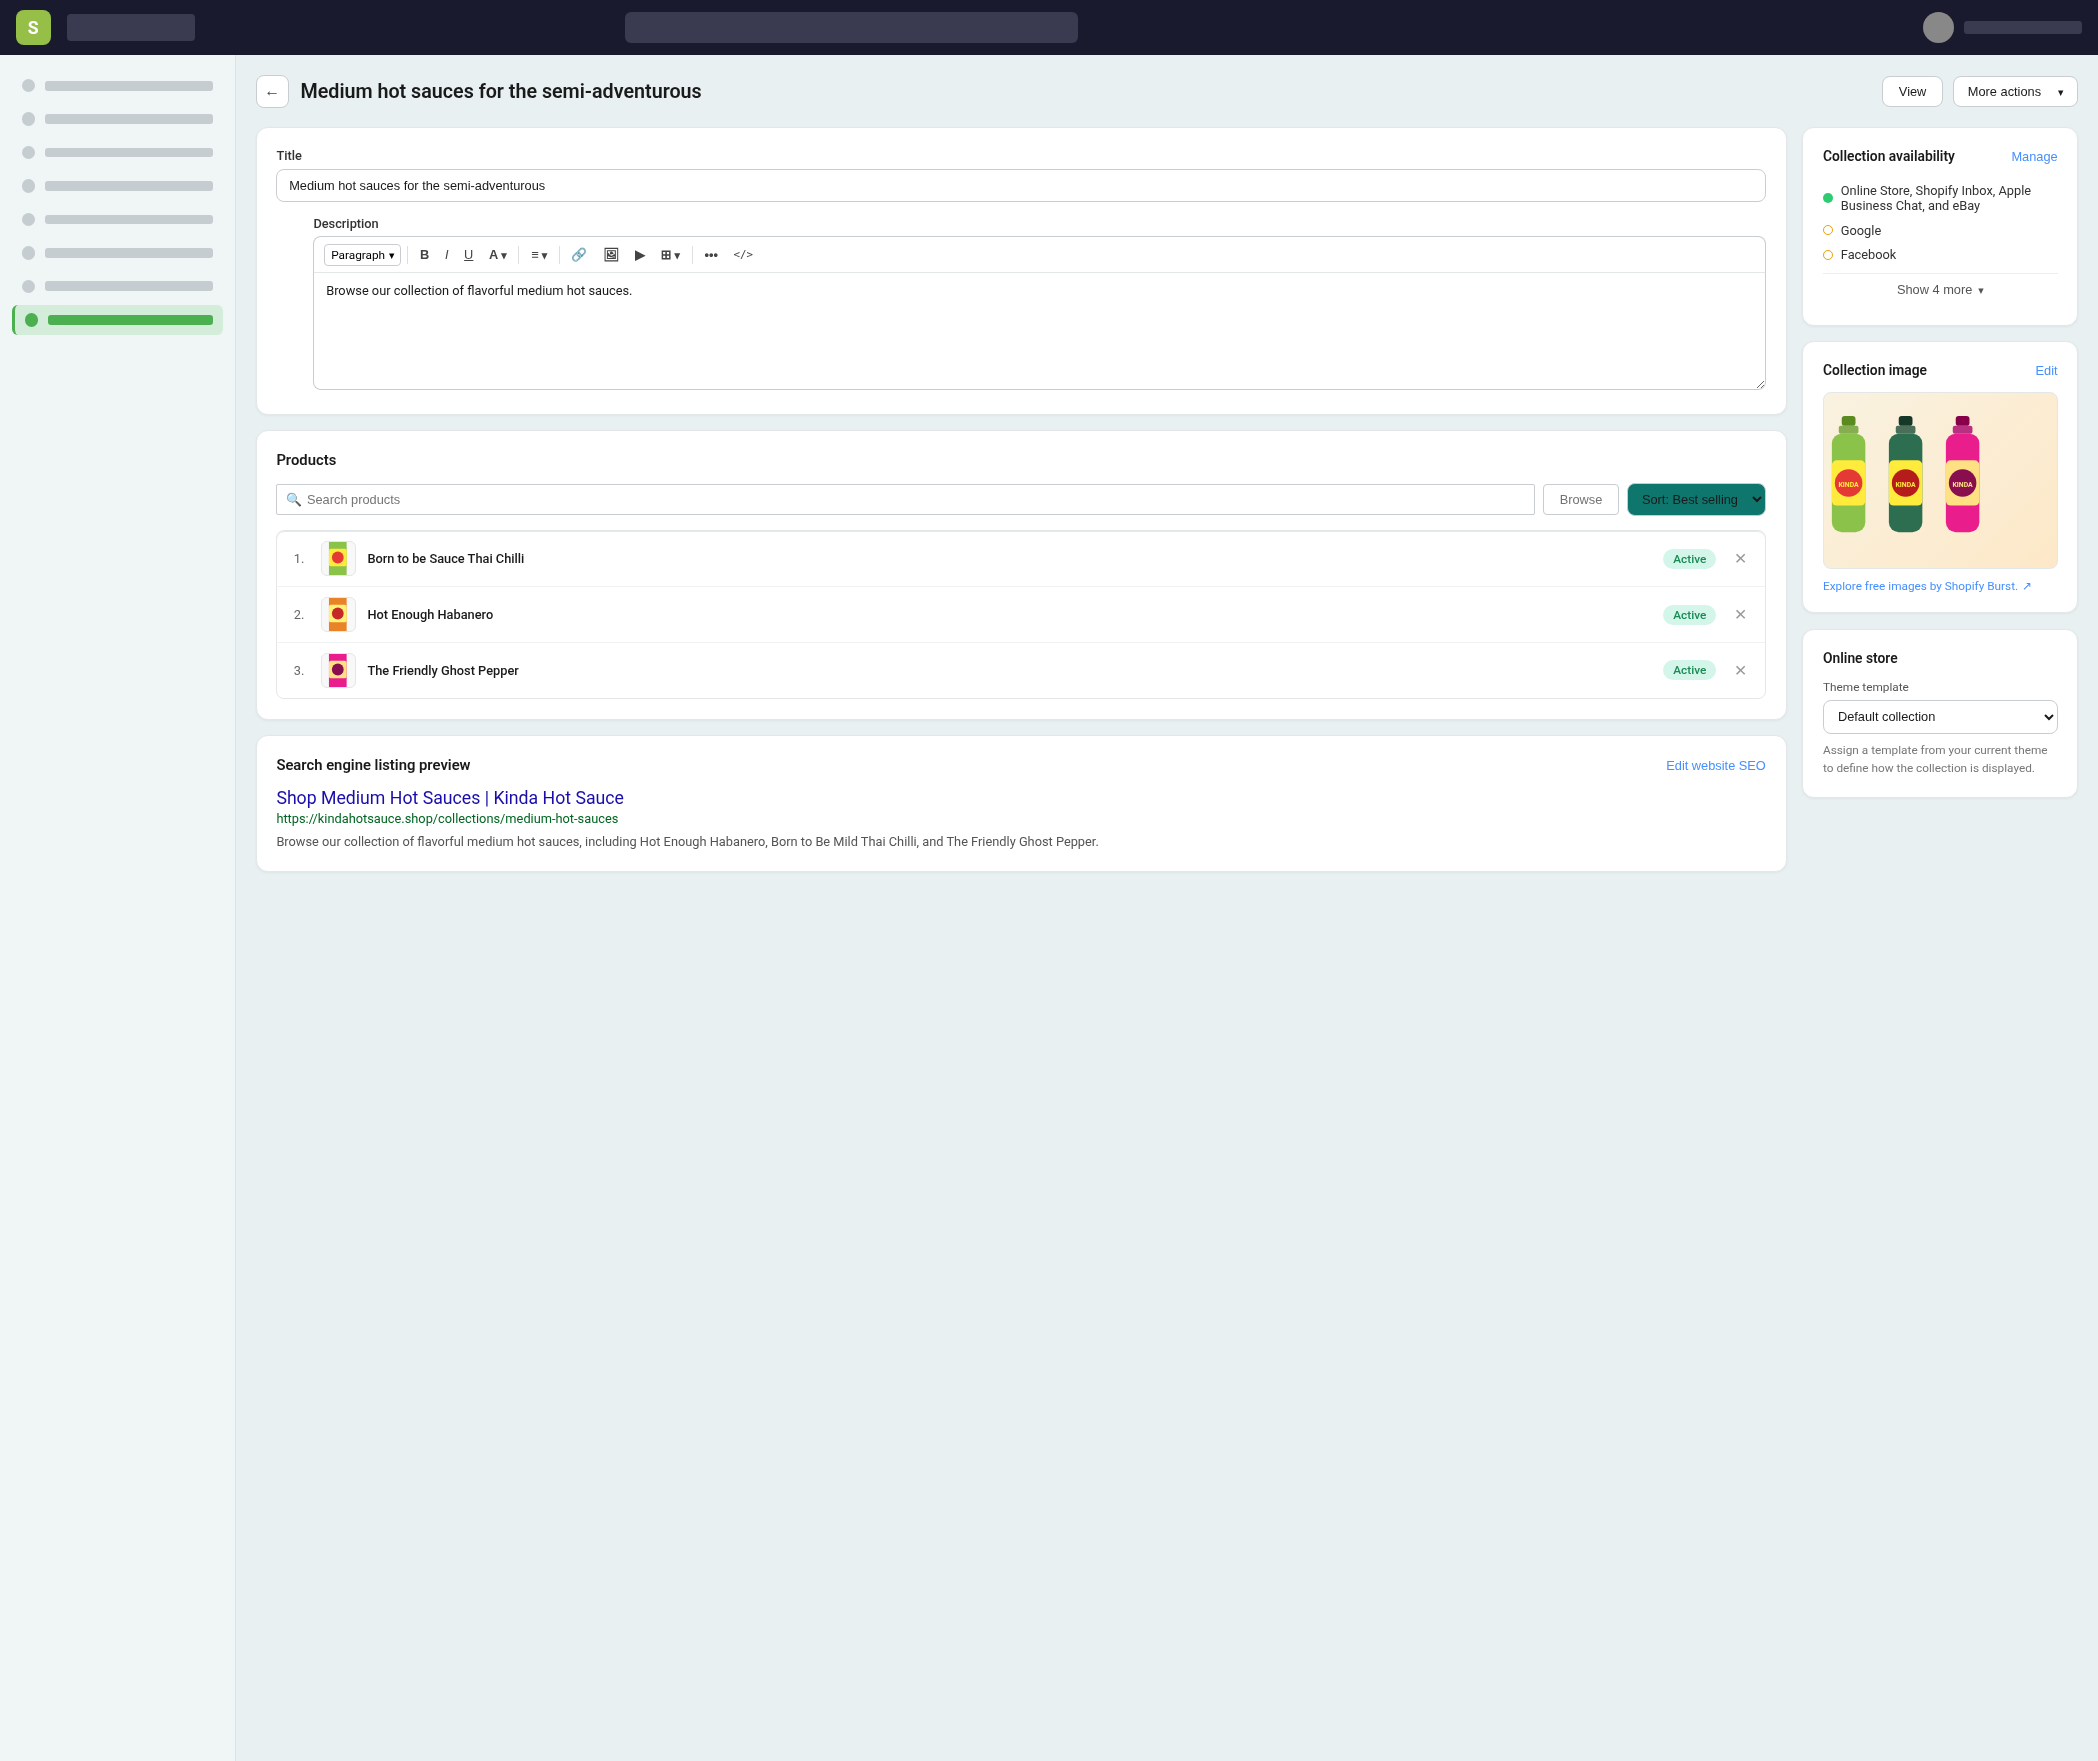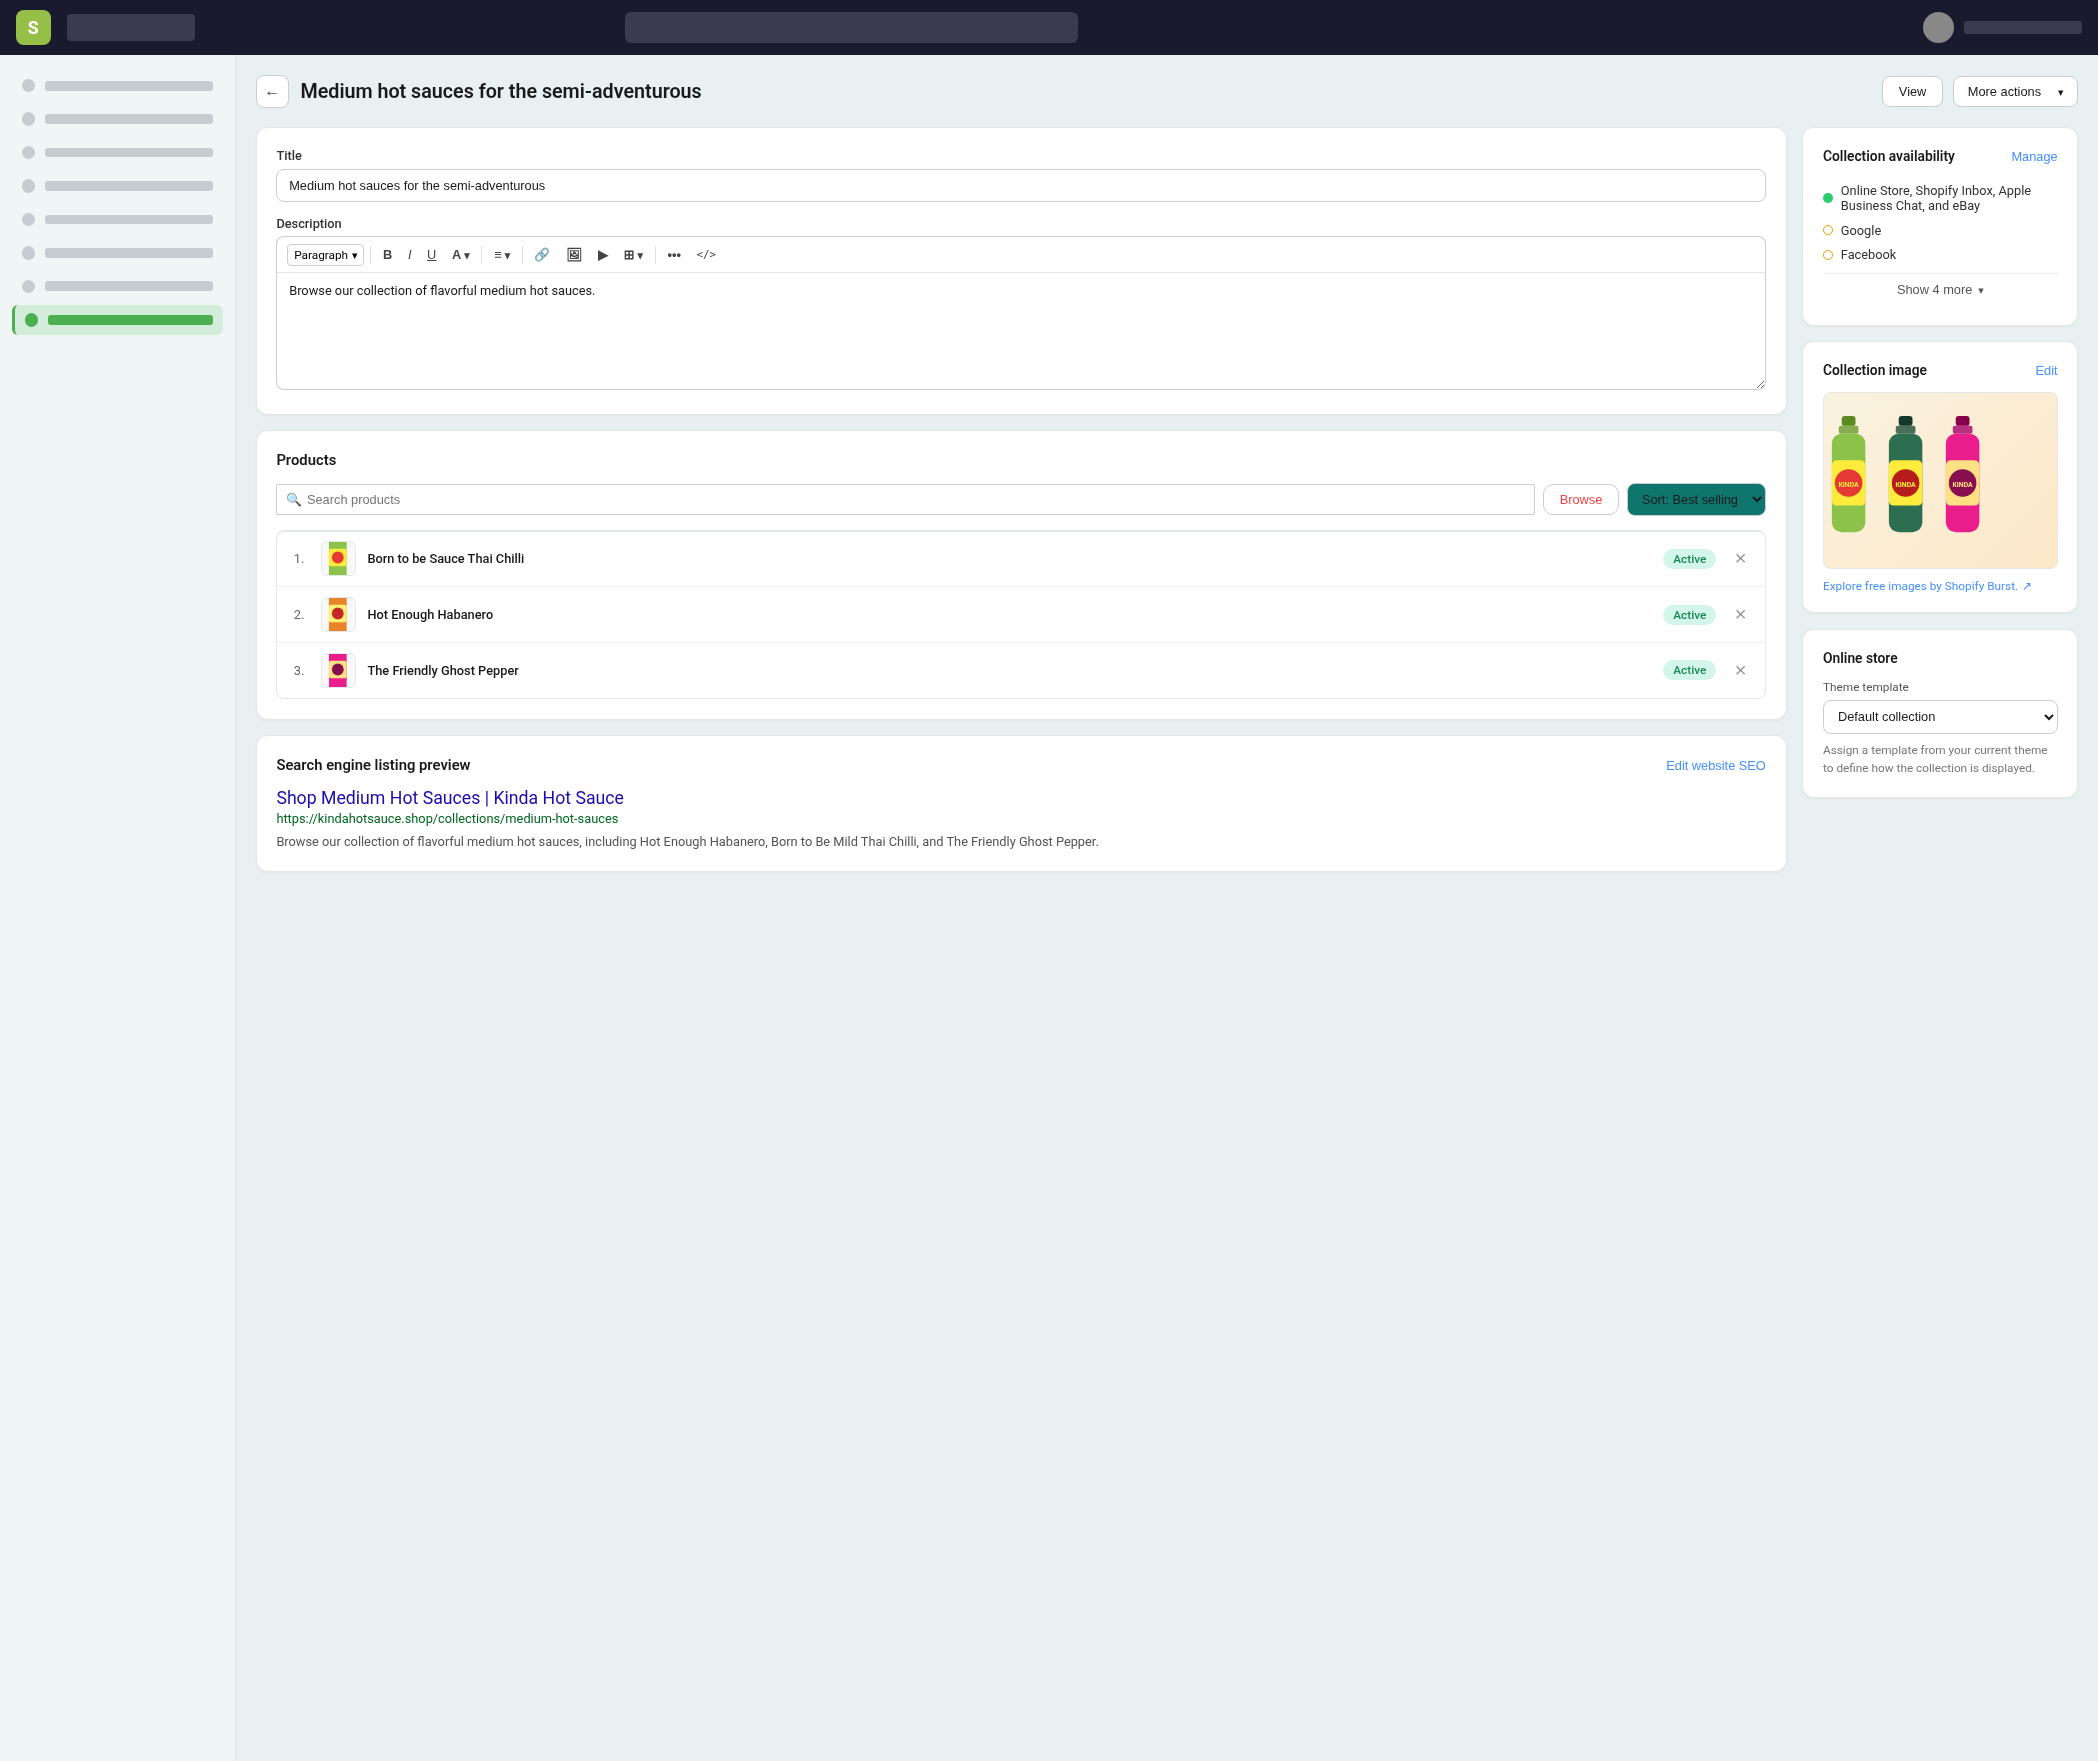--- a/index.html
+++ b/index.html
@@ -282,21 +282,21 @@
       border: 1.5px solid #c9ccd0;
       border-radius: 0 0 7.9px 7.9px;
       font-size: 12.8px;
       color: #1a1a1a;
       resize: vertical;
       font-family: inherit;
       outline: none;
       border-top: 1px solid #e3e7e8;
     }
     .form-group { margin-bottom: 13.8px; }
-    .form-group:last-child { margin-bottom: 0; }
+    .form-group:last-child { margin-bottom: 0; margin-left: 37px; }
 
     
     .section-title {
       font-size: 14.8px;
       font-weight: 600;
       color: #1a1a1a;
       margin-bottom: 13.8px;
     }
     .products-search-row {
       display: flex;
@@ -322,25 +322,25 @@
       border: 1.5px solid #c9ccd0;
       border-radius: 2px;
       font-size: 12.8px;
       color: #1a1a1a;
       outline: none;
       background: white;
     }
     .btn-browse {
       padding: 6.9px 15.8px;
       border: 1.5px solid #c9ccd0;
-      border-radius: 10px;
+      border-radius: 4px;
       background: white;
       font-size: 12.8px;
       font-weight: 500;
-      color: #ef4444;
+      color: #737373;
       cursor: pointer;
       white-space: nowrap;
     }
     .sort-select {
       padding: 6.9px 9.9px;
       border: 1.5px solid #c9ccd0;
       border-radius: 7.9px;
       font-size: 12.8px;
       background: #0f766e;
       cursor: pointer;

